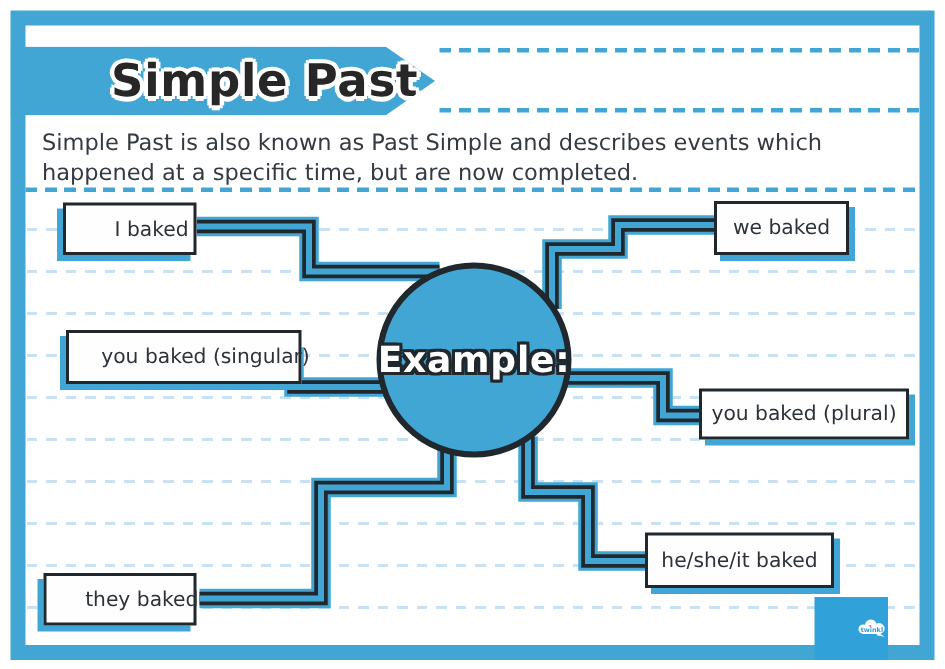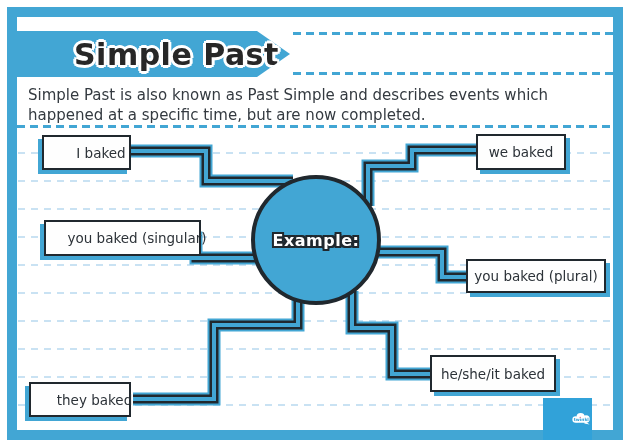--- a/index.html
+++ b/index.html
@@ -43,21 +43,21 @@
   }
   
   svg.connectors{position:absolute;inset:0;z-index:2;pointer-events:none;}
   
   .center-node{
     position:absolute;left:251px;top:175px;width:130px;height:130px;
     background:var(--accent-blue);border:4px solid var(--outline-dark);border-radius:50%;
     display:flex;align-items:center;justify-content:center;z-index:3;
   }
   .center-node span{
-    font-size:16px;font-weight:bold;color:#ffffff;letter-spacing:.5px;
+    font-size:24px;font-weight:bold;color:#ffffff;letter-spacing:.5px;
     text-shadow:-2px -2px 0 var(--outline-dark),2px -2px 0 var(--outline-dark),
       -2px 2px 0 var(--outline-dark),2px 2px 0 var(--outline-dark),
       0 -2px 0 var(--outline-dark),0 2px 0 var(--outline-dark),
       -2px 0 0 var(--outline-dark),2px 0 0 var(--outline-dark);
   }
   
   .node{
     position:absolute;background:#fefefe;border:2.5px solid var(--outline-dark);
     display:flex;align-items:center;justify-content:center;z-index:3;
     font-size:13.5px;color:#2c3238;white-space:nowrap;padding:0 4px;

